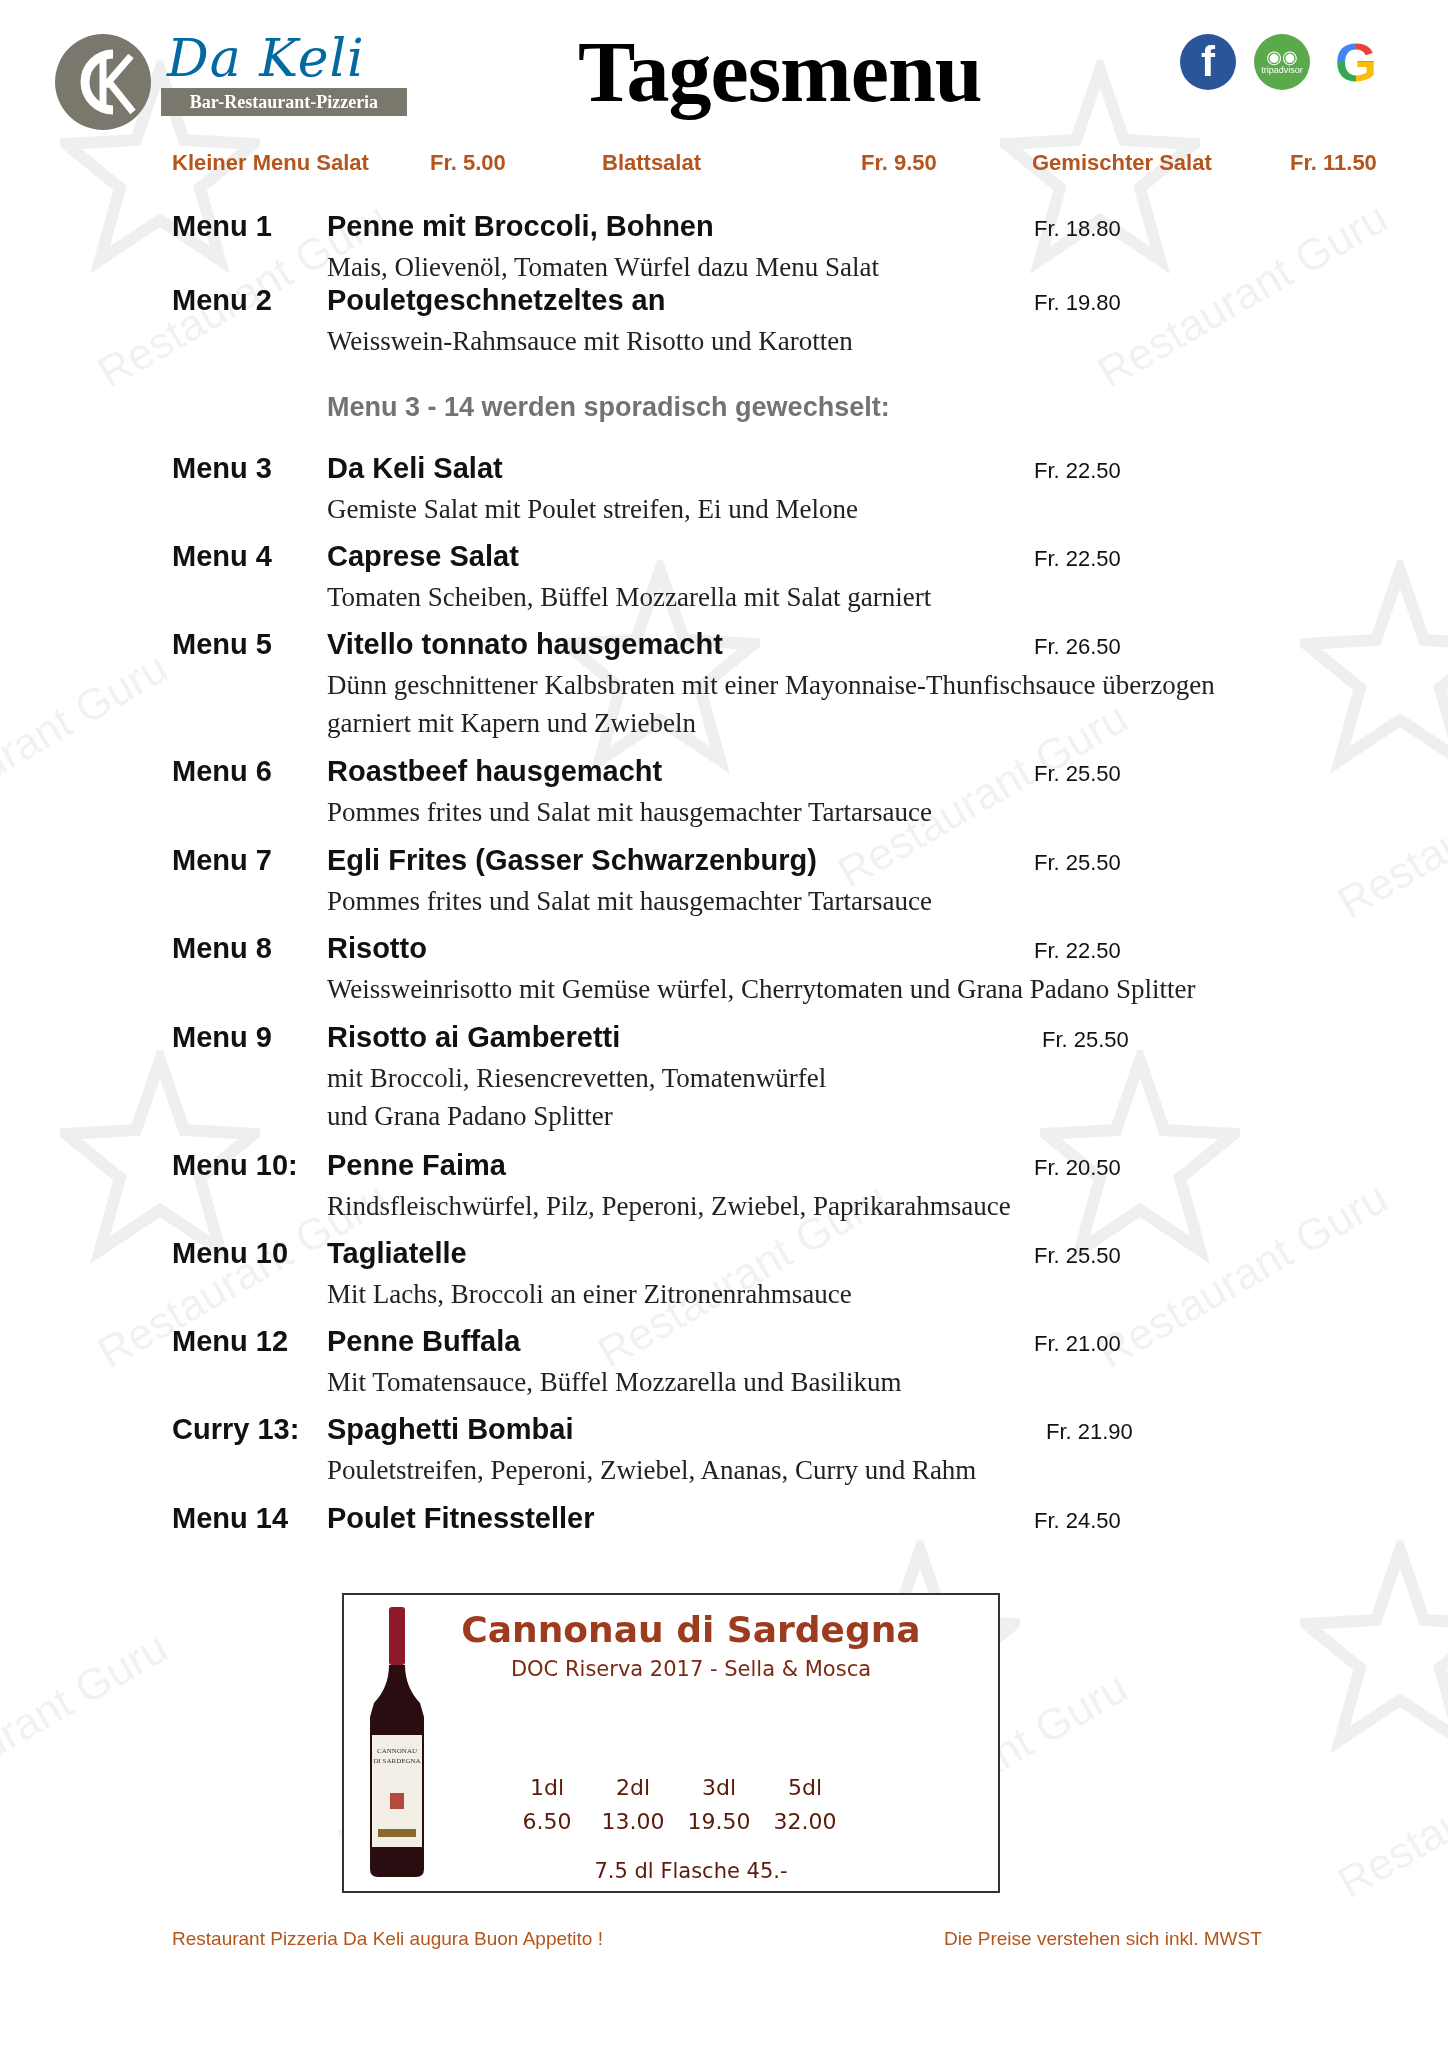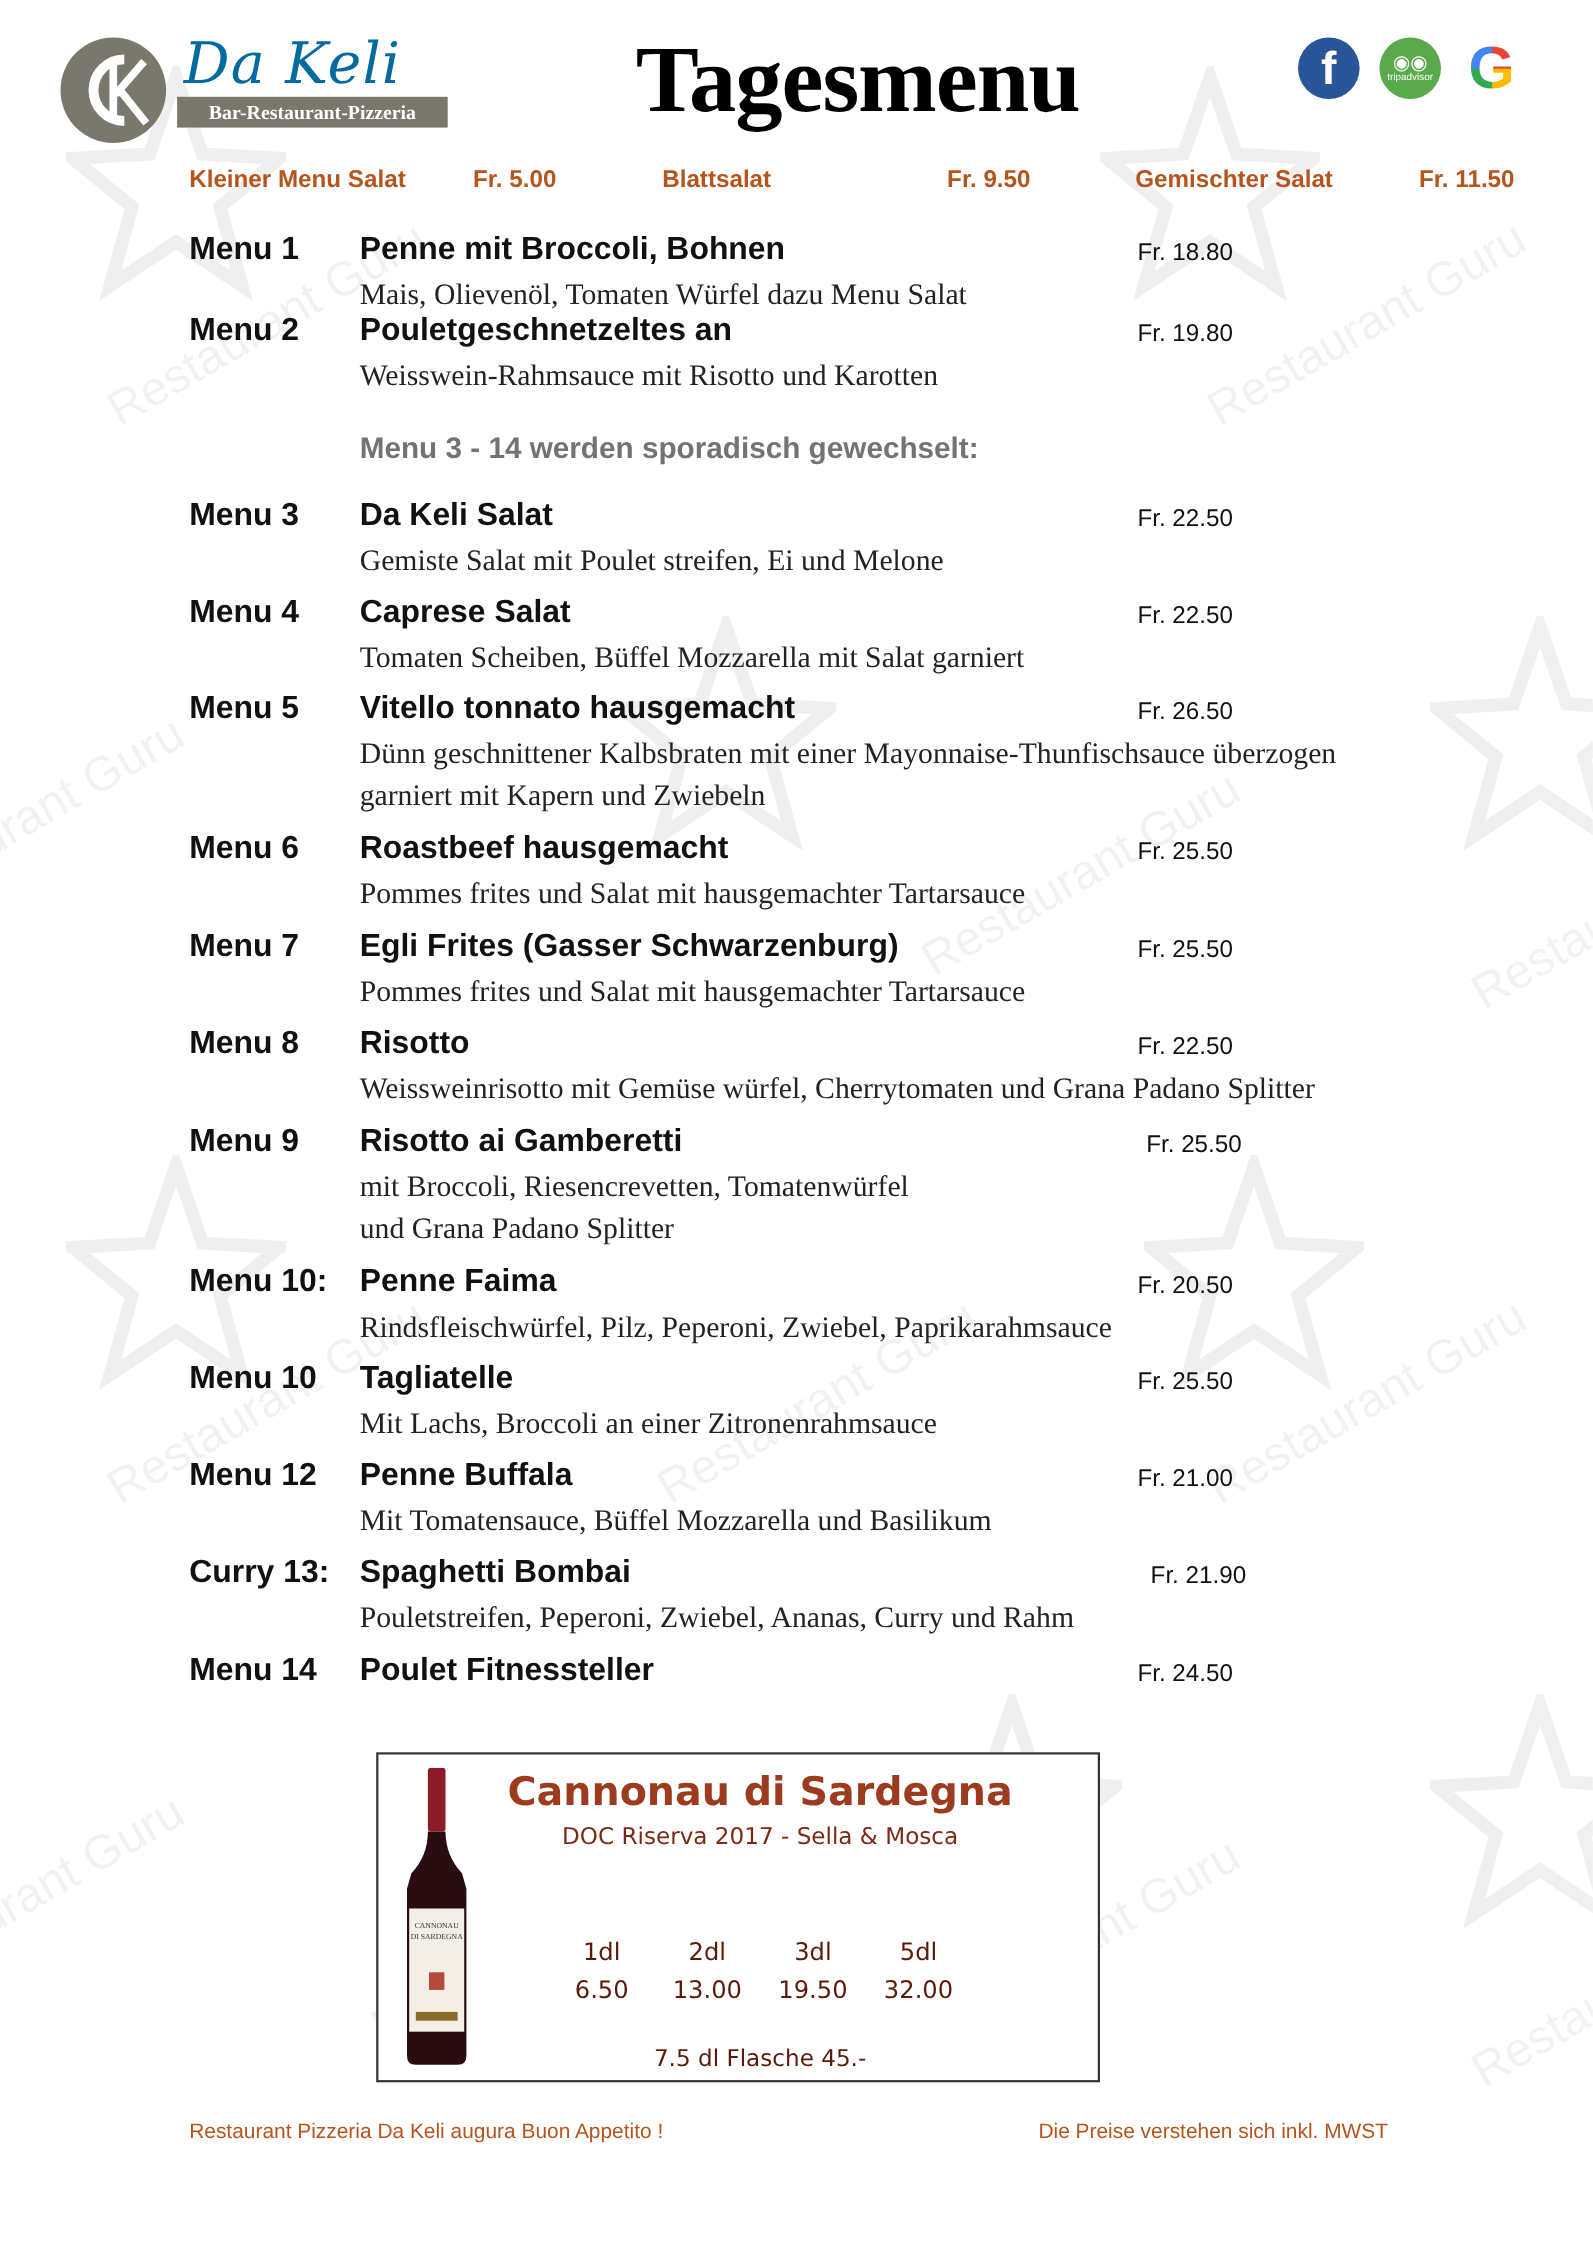--- a/index.html
+++ b/index.html
@@ -29,21 +29,21 @@
   .item .name { position:absolute; left:155px; top:0; font-weight:bold; font-size:29px; color:#111; white-space:nowrap; }
   .item .price { position:absolute; left:862px; top:6px; font-size:22px; color:#111; white-space:nowrap; }
   .item .desc { position:absolute; left:155px; top:38px; font-family:"Liberation Serif", serif; font-size:27px; color:#222; line-height:38px; white-space:nowrap; }
 
   .note { position:absolute; left:327px; top:392px; font-weight:bold; font-size:27px; color:#737373; }
 
   .wine { position:absolute; left:342px; top:1593px; width:654px; height:296px; border:2px solid #333; background:#fff; }
   .bottle { position:absolute; left:18px; top:12px; width:70px; height:272px; }
   .wine-title { position:absolute; left:0; width:654px; text-align:center; top:14px; padding-left:40px; box-sizing:border-box; font-family:"DejaVu Sans", sans-serif; font-weight:bold; font-size:36px; color:#9c3b1e; }
   .wine-sub { position:absolute; left:0; width:654px; text-align:center; top:62px; padding-left:40px; box-sizing:border-box; font-family:"DejaVu Sans", sans-serif; font-size:21px; color:#7a2a14; }
-  .wine-grid { position:absolute; top:164px; left:160px; display:flex;gap:10px; }
+  .wine-grid { position:absolute; top:176px; left:160px; display:flex; }
   .wine-col { width:86px; text-align:center; font-family:"DejaVu Sans", sans-serif; font-size:22px; color:#5a1a0a; line-height:34px; }
   .wine-bottle-price { position:absolute; top:264px; left:0; width:654px; text-align:center; padding-left:40px; box-sizing:border-box; font-family:"DejaVu Sans", sans-serif; font-size:21px; color:#5a1a0a; }
 
   .footer { position:absolute; top:1928px; font-size:19px; color:#b5541c; }
 </style>
 </head>
 <body>
 
 <div class="wm" style="left:80px;top:270px;">Restaurant Guru</div>
 <div class="wm" style="left:1080px;top:270px;">Restaurant Guru</div>

